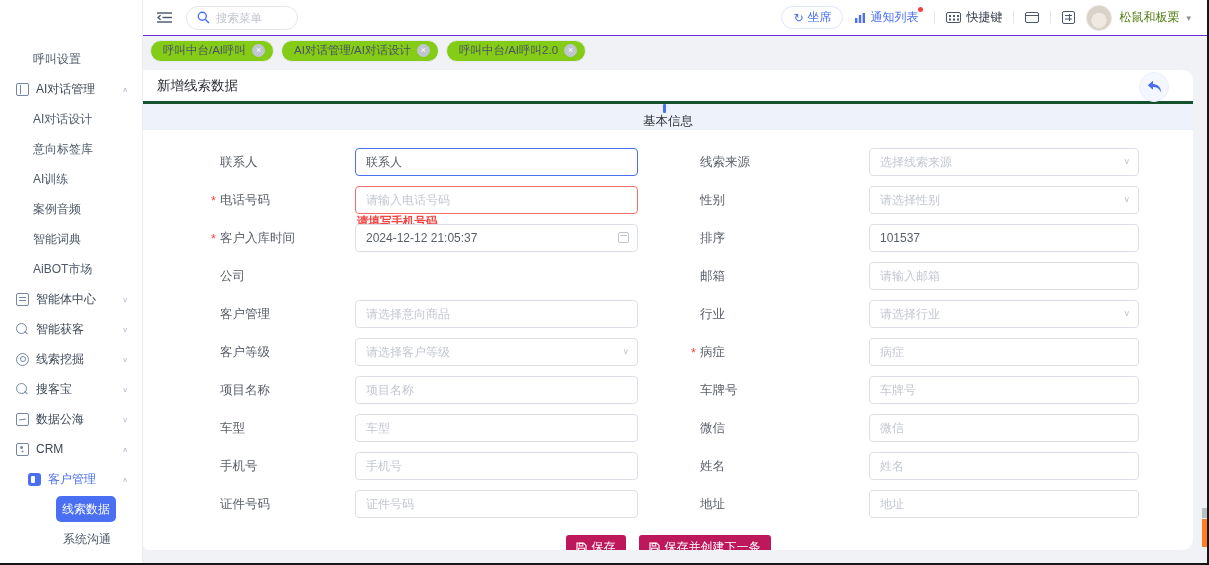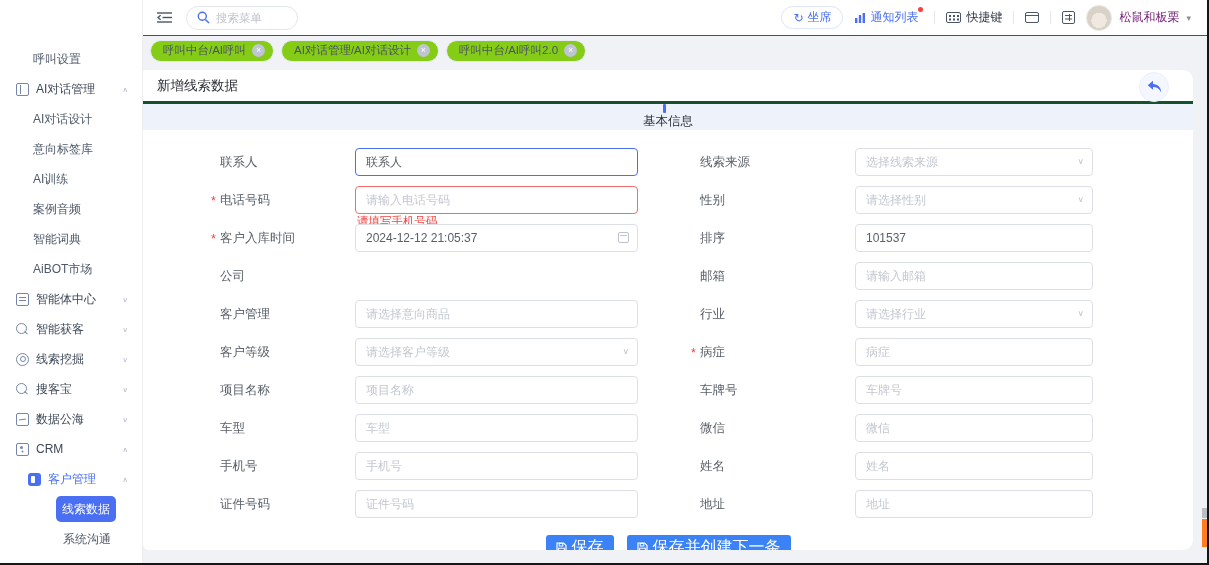--- a/index.html
+++ b/index.html
@@ -51,21 +51,21 @@
   .shortcut { display:flex; align-items:center; gap:5px; color:#33394a; cursor:pointer; }
   .kb { width:15px; height:11px; border:1.2px solid #4a5568; border-radius:2px; position:relative; }
   .kb:after { content:""; position:absolute; left:2px; top:2px; width:2px; height:1.6px; background:#4a5568; box-shadow:4px 0 0 #4a5568,8px 0 0 #4a5568,0 3.5px 0 #4a5568,4px 3.5px 0 #4a5568,8px 3.5px 0 #4a5568; }
   .mon { width:14px; height:11px; border:1.2px solid #4a5568; border-radius:2px; position:relative; cursor:pointer; }
   .mon:after { content:""; position:absolute; left:0; right:0; top:2.2px; height:1.2px; background:#4a5568; }
   .lang { width:13px; height:13px; border:1.2px solid #4a5568; border-radius:2px; position:relative; cursor:pointer; }
   .lang:before { content:""; position:absolute; left:5.5px; top:2px; bottom:2px; width:1.1px; background:#4a5568; }
   .lang:after { content:""; position:absolute; left:2px; right:2px; top:3px; height:1.1px; background:#4a5568; box-shadow:0 3.5px 0 #4a5568; }
   .userbox { display:flex; align-items:center; gap:7px; cursor:pointer; }
   .avatar { width:26px; height:26px; border-radius:50%; background:radial-gradient(circle at 50% 60%, #efe9e2 0 40%, #d9d2c8 41% 100%); border:1px solid #e8e4dd; }
-  .uname { color:#701a75; font-size:12px; }
+  .uname { color:#4d7c0f; font-size:12px; }
   .caret { font-size:9px; color:#8a8f99; }
 
   .tabrow { height:29px; display:flex; align-items:center; gap:7px; padding:0 0 0 7px; flex:none; }
   .tab { display:flex; align-items:center; gap:6px; height:22px; background:#84cc16; border:1px solid #e7eaf0; border-radius:11px; padding:0 8px 0 12px; font-size:11.5px; color:#4a5264; cursor:pointer; white-space:nowrap; }
   .tab-close { width:13px; height:13px; border-radius:50%; background:#bfc5d1; color:#fff; font-size:9px; line-height:13px; text-align:center; cursor:pointer; }
 
   .content { flex:1; position:relative; }
   .card { position:absolute; left:0; top:5px; right:14px; bottom:13px; background:#fff; border-radius:2px 10px 10px 6px; overflow:hidden; }
   .card-head { height:34px; display:flex; align-items:center; padding:0 14px; border-bottom:3px solid #14532d; position:relative; }
   .page-title { font-size:13.5px; color:#2b2f36; }
@@ -74,32 +74,32 @@
   .sec-bar { width:3px; height:12px; background:#4a6ff3; border-radius:1px; margin-right:7px; }
   .sec-label { font-size:12.5px; color:#2b2f36; }
 
   .form-grid { display:grid; grid-template-columns:423px auto; row-gap:10px; padding:18px 0 0 77px; }
   .cell { display:flex; align-items:center; }
   .cell.right { padding-left:57px; }
   .flabel { width:135px; flex:none; font-size:12.5px; color:#5a6068; position:relative; white-space:nowrap; }
   .cell.right .flabel { width:155px; }
   .req { color:#f5413d; position:absolute; left:-9px; top:2px; }
   .ctl { position:relative; width:283px; flex:none; }
-  .cell.right .ctl { width:238px; }
+  .cell.right .ctl { width:270px;margin-left:14px; }
   .ctl input { width:100%; height:28px; border:1px solid #dcdfe6; border-radius:4px; padding:0 26px 0 10px; font-size:12px; color:#5a6068; outline:none; background:#fff; font-family:inherit; }
   .ctl input::placeholder { color:#c3c7cf; }
   .ctl.focused input { border-color:#4a6ff3; }
   .ctl.error input { border-color:#f56c6c; }
-  .err { position:absolute; left:2px; top:28px; color:#f5413d; font-size:11.5px; line-height:14px; }
+  .err { position:absolute; left:2px; top:28px; color:#f5413d; font-size:11.5px; line-height:14px;font-weight:bold; }
   .sel-arrow { position:absolute; right:9px; top:8px; font-size:9px; color:#c0c4cc; transform:scaleY(.9); pointer-events:none; }
   .cal { position:absolute; right:9px; top:8px; width:11px; height:11px; border:1.2px solid #c0c4cc; border-radius:2px; }
   .cal:after { content:""; position:absolute; left:1px; right:1px; top:2px; height:1.1px; background:#c0c4cc; }
 
   .actions { display:flex; justify-content:center; gap:13px; margin-top:17px; }
-  .btn { display:inline-flex; align-items:center; gap:5px; height:25px; padding:0 10px; background:#3b82f6; border:none; border-radius:3px; color:#fff; font-size:16px; cursor:pointer; font-family:inherit; }
+  .btn { display:inline-flex; align-items:center; gap:5px; height:25px; padding:0 10px; background:#be185d; border:none; border-radius:3px; color:#fff; font-size:12px; cursor:pointer; font-family:inherit; }
 
   .edge-gray { position:absolute; right:0; top:508px; width:5px; height:10px; background:#b9bdc4; }
   .edge-orange { position:absolute; right:0; top:519px; width:5px; height:28px; background:#ff7d1f; }
 </style>
 </head>
 <body>
 
 <div class="screen">
 
   <aside class="sidebar">

